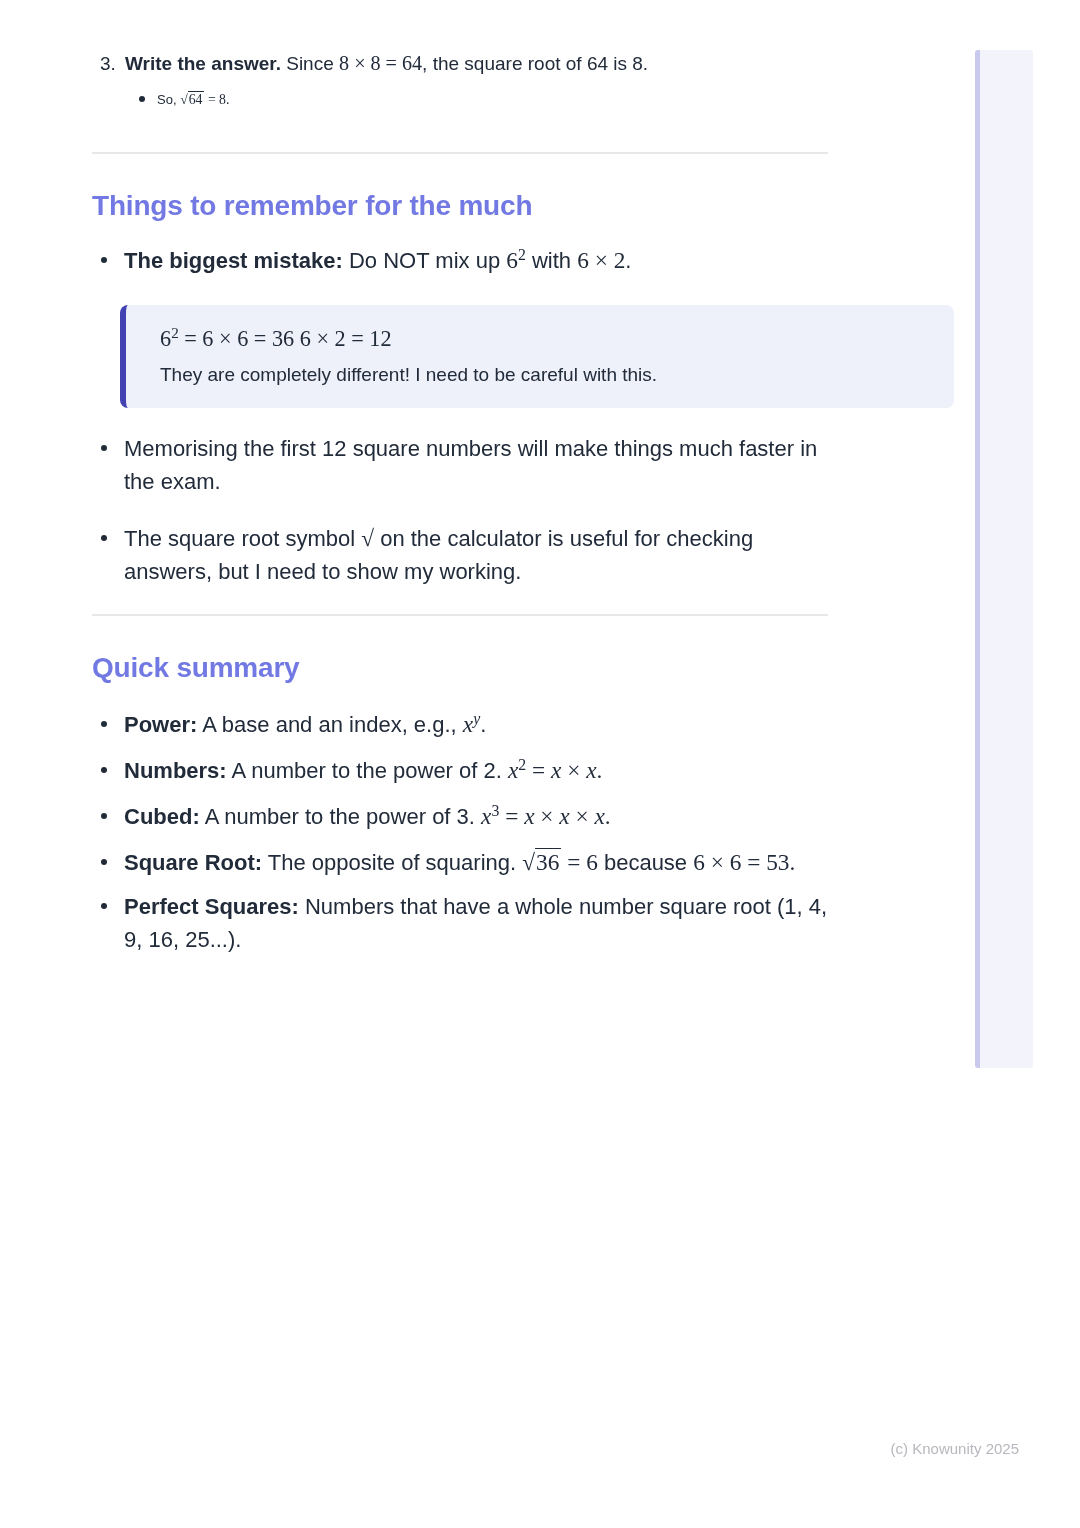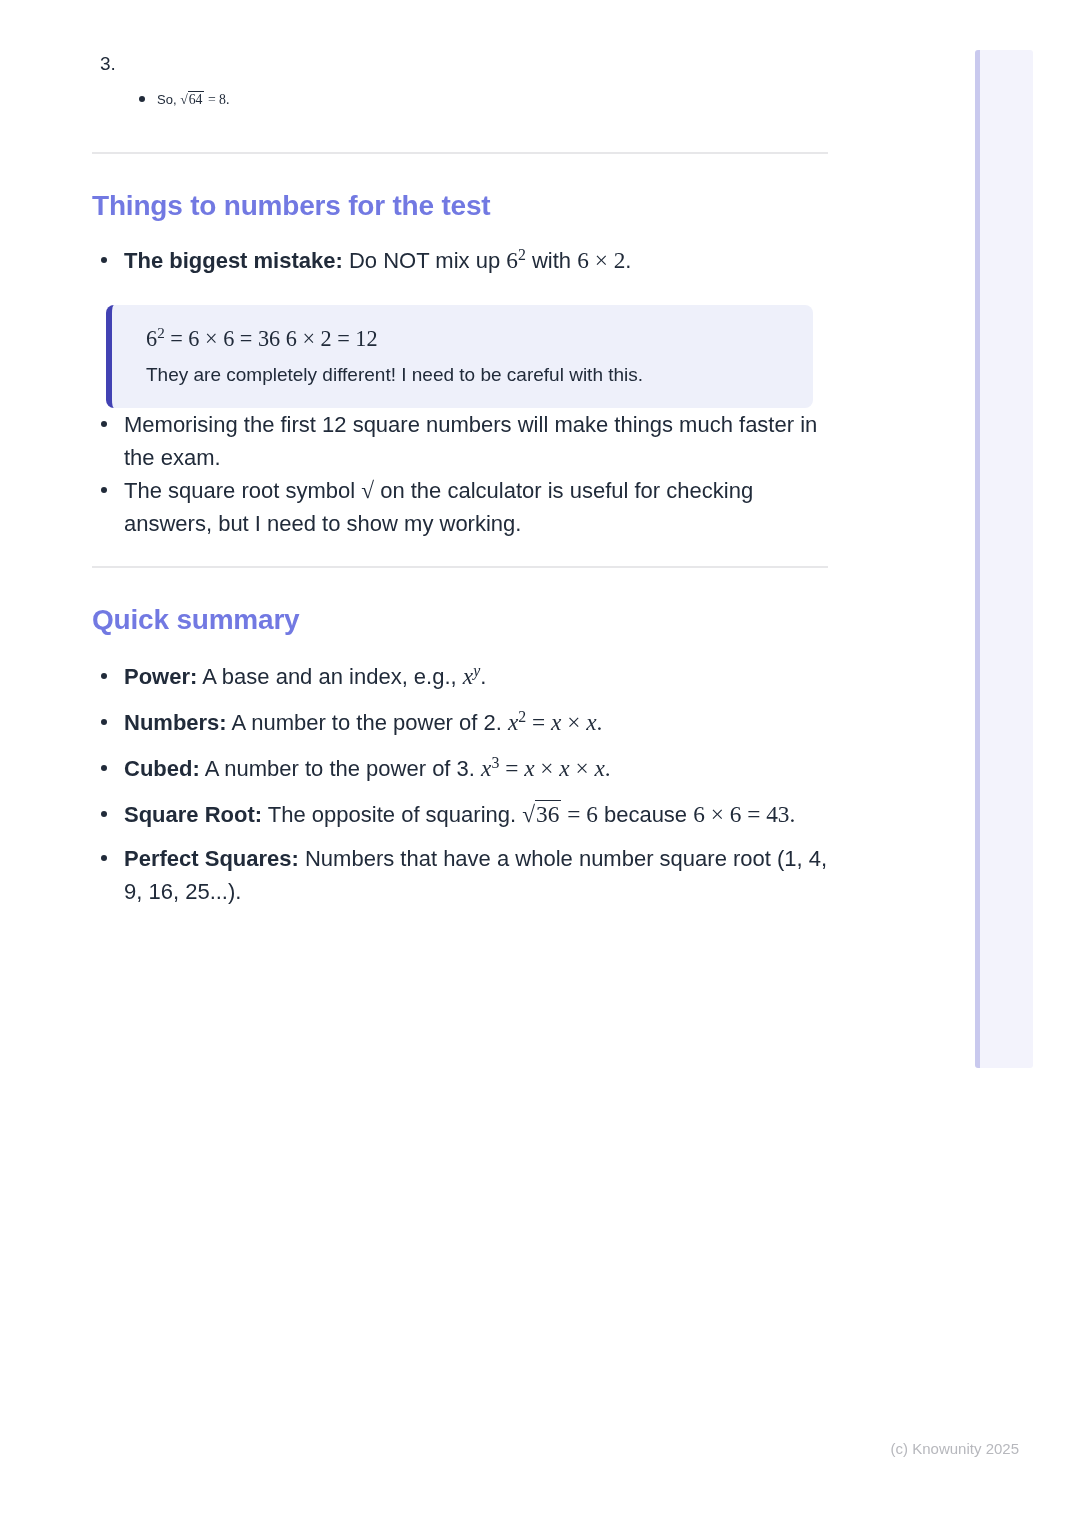--- a/index.html
+++ b/index.html
@@ -50,27 +50,27 @@
   }
   .disc {
     position: absolute;
     left: 9px; top: 13px;
     width: 6px; height: 6px;
     border-radius: 50%;
     background: currentColor;
   }
   .m-20 { margin-top: 20px; }
   .m-30 { margin-top: 30px; }
-  .m-24 { }
+  .m-24 { margin-top: 24px; }
   .m-22 { margin-top: 22px; }
   .m-11 { margin-top: 11px; }
   .callout {
     box-sizing: border-box;
-    margin: 26px 0 0 14px;
-    width: 707px;
+    margin: 26px 0 0 28px;
+    width: 834px;
     background: var(--callout_bg, #eef0fa);
     border-left: 6px solid var(--callout_border, #4242b3);
     border-radius: 8px;
     padding: 17px 28px 17px 34px;
   }
   .callout-math {
     font-family: "Liberation Serif", serif;
     font-size: 21px; line-height: 33px;
   }
   .callout-note {
@@ -106,30 +106,31 @@
     color: var(--footer, #b7b8bd);
   }
 </style>
 </head>
 <body>
 
 <div class="content">
 
   <div class="step-item">
     <span class="step-num">3.</span>
+    <span class="step-text"><span class="run-bold">Write the answer.</span><span class="run-plain"> Since </span><span class="run-math">8 × 8 = 64</span><span class="run-plain">, the square root of 64 is 8.</span></span>
   </div>
 
   <div class="sub-bullet">
     <span class="disc"></span>
     <span><span class="run-plain">So, </span><span class="run-sqrt"><span class="sqrt-sign">√</span><span class="sqrt-body">64</span></span><span class="run-math"> = 8.</span></span>
   </div>
 
   <hr class="divider">
 
-  <h2 class="section-title">Things to numbers for the test</h2>
+  <h2 class="section-title">Things to remember for the much</h2>
 
   <div class="bullet m-20">
     <span class="disc"></span>
     <span><span class="run-bold">The biggest mistake:</span><span class="run-plain"> Do NOT mix up </span><span class="run-math">6</span><span class="run-sup">2</span><span class="run-plain"> with </span><span class="run-math">6 × 2</span><span class="run-plain">.</span></span>
   </div>
 
   <div class="callout">
     <div class="callout-math"><span class="run-math">6</span><span class="run-sup">2</span><span class="run-math"> = 6 × 6 = 36 6 × 2 = 12</span></div>
     <div class="callout-note">They are completely different! I need to be careful with this.</div>
   </div>
@@ -154,21 +155,21 @@
   <div class="bullet m-11">
     <span class="disc"></span>
     <span><span class="run-bold">Numbers:</span><span class="run-plain"> A number to the power of 2. </span><span class="run-mathit">x</span><span class="run-sup">2</span><span class="run-math"> = </span><span class="run-mathit">x</span><span class="run-math"> × </span><span class="run-mathit">x</span><span class="run-math">.</span></span>
   </div>
   <div class="bullet m-11">
     <span class="disc"></span>
     <span><span class="run-bold">Cubed:</span><span class="run-plain"> A number to the power of 3. </span><span class="run-mathit">x</span><span class="run-sup">3</span><span class="run-math"> = </span><span class="run-mathit">x</span><span class="run-math"> × </span><span class="run-mathit">x</span><span class="run-math"> × </span><span class="run-mathit">x</span><span class="run-math">.</span></span>
   </div>
   <div class="bullet m-11">
     <span class="disc"></span>
-    <span><span class="run-bold">Square Root:</span><span class="run-plain"> The opposite of squaring. </span><span class="run-sqrt"><span class="sqrt-sign">√</span><span class="sqrt-body">36</span></span><span class="run-math"> = 6</span><span class="run-plain"> because </span><span class="run-math">6 × 6 = 43.</span></span>
+    <span><span class="run-bold">Square Root:</span><span class="run-plain"> The opposite of squaring. </span><span class="run-sqrt"><span class="sqrt-sign">√</span><span class="sqrt-body">36</span></span><span class="run-math"> = 6</span><span class="run-plain"> because </span><span class="run-math">6 × 6 = 53.</span></span>
   </div>
   <div class="bullet m-11">
     <span class="disc"></span>
     <span><span class="run-bold">Perfect Squares:</span><span class="run-plain"> Numbers that have a whole number square root (1, 4, 9, 16, 25...).</span></span>
   </div>
 
 </div>
 
 <div class="rail"></div>
 

